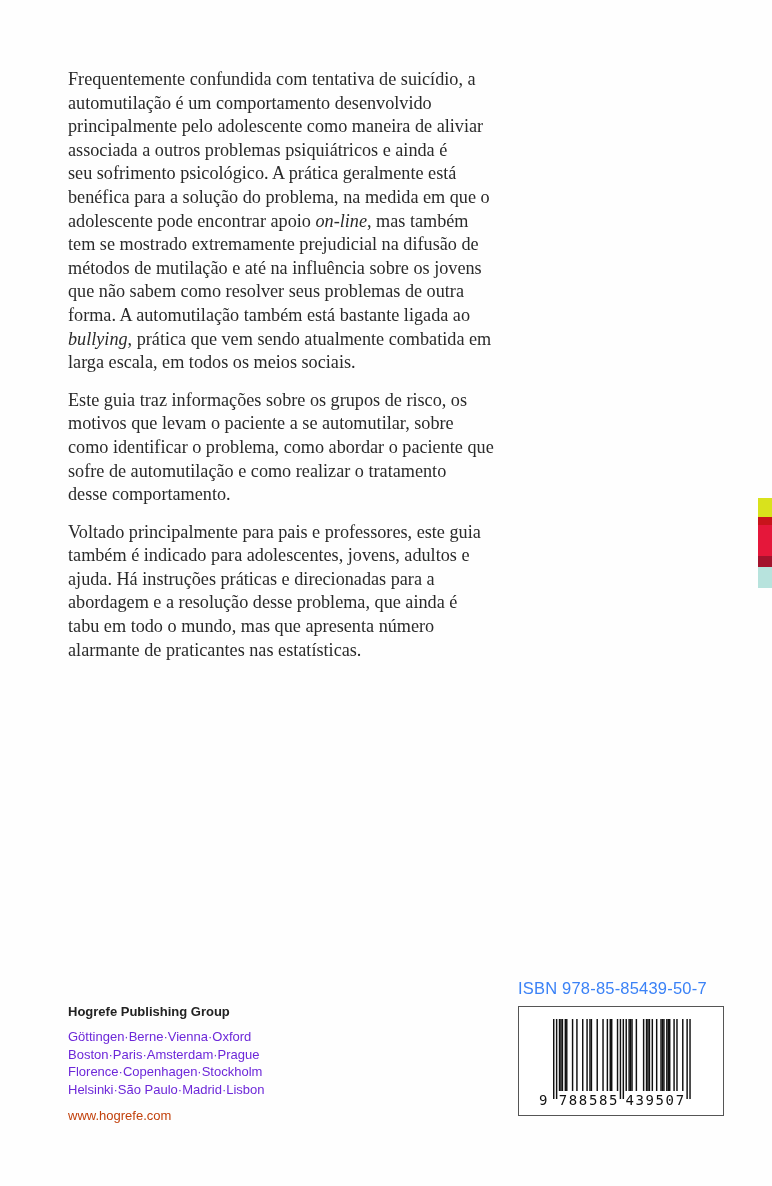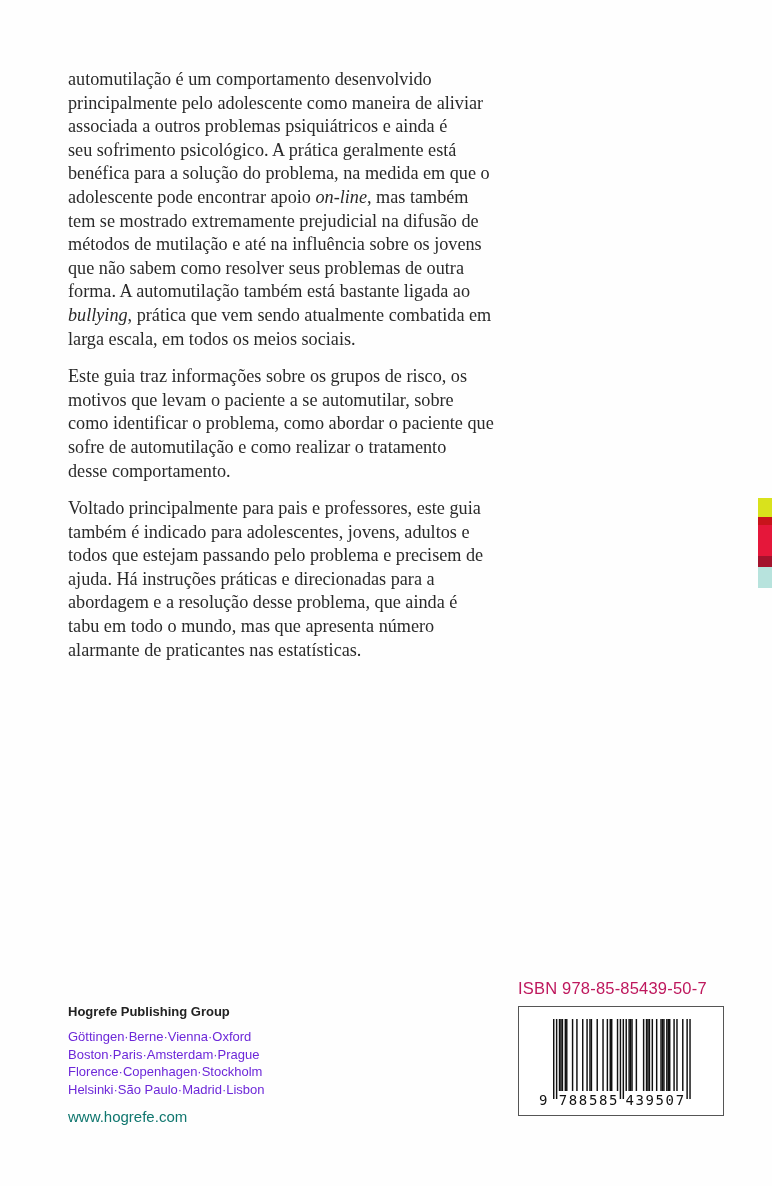--- a/index.html
+++ b/index.html
@@ -32,43 +32,44 @@
   .publisher {
     position: absolute;
     left: 68px; top: 1004px;
     font-family: "Liberation Sans", "DejaVu Sans", sans-serif;
     color: #555;
   }
   .publisher .name {
     font-weight: bold; font-size: 13px; color: #222; margin-bottom: 9px;
   }
   .publisher .city-line { font-size: 13px; line-height: 17.5px; color: #6d28d9; }
-  .publisher .url { font-size: 15px; margin-top: 10px; color: #0f766e; }
+  .publisher .url { font-size: 13px; margin-top: 10px; color: #c2410c; }
 
   .isbn {
     position: absolute; left: 518px; top: 979px;
     font-family: "Liberation Sans", "DejaVu Sans", sans-serif;
-    font-size: 16.5px; color: #be185d; letter-spacing: 0.2px;
+    font-size: 16.5px; color: #3b82f6; letter-spacing: 0.2px;
   }
   .barcode-box {
     position: absolute; left: 518px; top: 1006px;
     width: 206px; height: 110px;
     border: 1px solid #555;
     background: #fff;
     box-sizing: border-box;
   }
   .barcode-svg { position: absolute; left: 0; top: 0; }
 </style>
 </head>
 <body>
 
 <div>
 
   <div class="body-text" id="blurb">
       <div class="para">
+        <span class="line">Frequentemente confundida com tentativa de suicídio, a</span>
         <span class="line">automutilação é um comportamento desenvolvido</span>
         <span class="line">principalmente pelo adolescente como maneira de aliviar</span>
         <span class="line">associada a outros problemas psiquiátricos e ainda é</span>
         <span class="line">seu sofrimento psicológico. A prática geralmente está</span>
         <span class="line">benéfica para a solução do problema, na medida em que o</span>
         <span class="line">adolescente pode encontrar apoio <i>on-line</i>, mas também</span>
         <span class="line">tem se mostrado extremamente prejudicial na difusão de</span>
         <span class="line">métodos de mutilação e até na influência sobre os jovens</span>
         <span class="line">que não sabem como resolver seus problemas de outra</span>
         <span class="line">forma. A automutilação também está bastante ligada ao</span>
@@ -78,21 +79,20 @@
       <div class="para">
         <span class="line">Este guia traz informações sobre os grupos de risco, os</span>
         <span class="line">motivos que levam o paciente a se automutilar, sobre</span>
         <span class="line">como identificar o problema, como abordar o paciente que</span>
         <span class="line">sofre de automutilação e como realizar o tratamento</span>
         <span class="line">desse comportamento.</span>
       </div>
       <div class="para">
         <span class="line">Voltado principalmente para pais e professores, este guia</span>
         <span class="line">também é indicado para adolescentes, jovens, adultos e</span>
-        <span class="line">todos que estejam passando pelo problema e precisem de</span>
         <span class="line">ajuda. Há instruções práticas e direcionadas para a</span>
         <span class="line">abordagem e a resolução desse problema, que ainda é</span>
         <span class="line">tabu em todo o mundo, mas que apresenta número</span>
         <span class="line">alarmante de praticantes nas estatísticas.</span>
       </div>
     </div>
 
   <div id="stripe">
       <div class="stripe" style="top: 498px; height: 19px; background: rgb(217, 226, 28);"></div>
       <div class="stripe" style="top: 517px; height: 8px; background: rgb(200, 20, 27);"></div>

